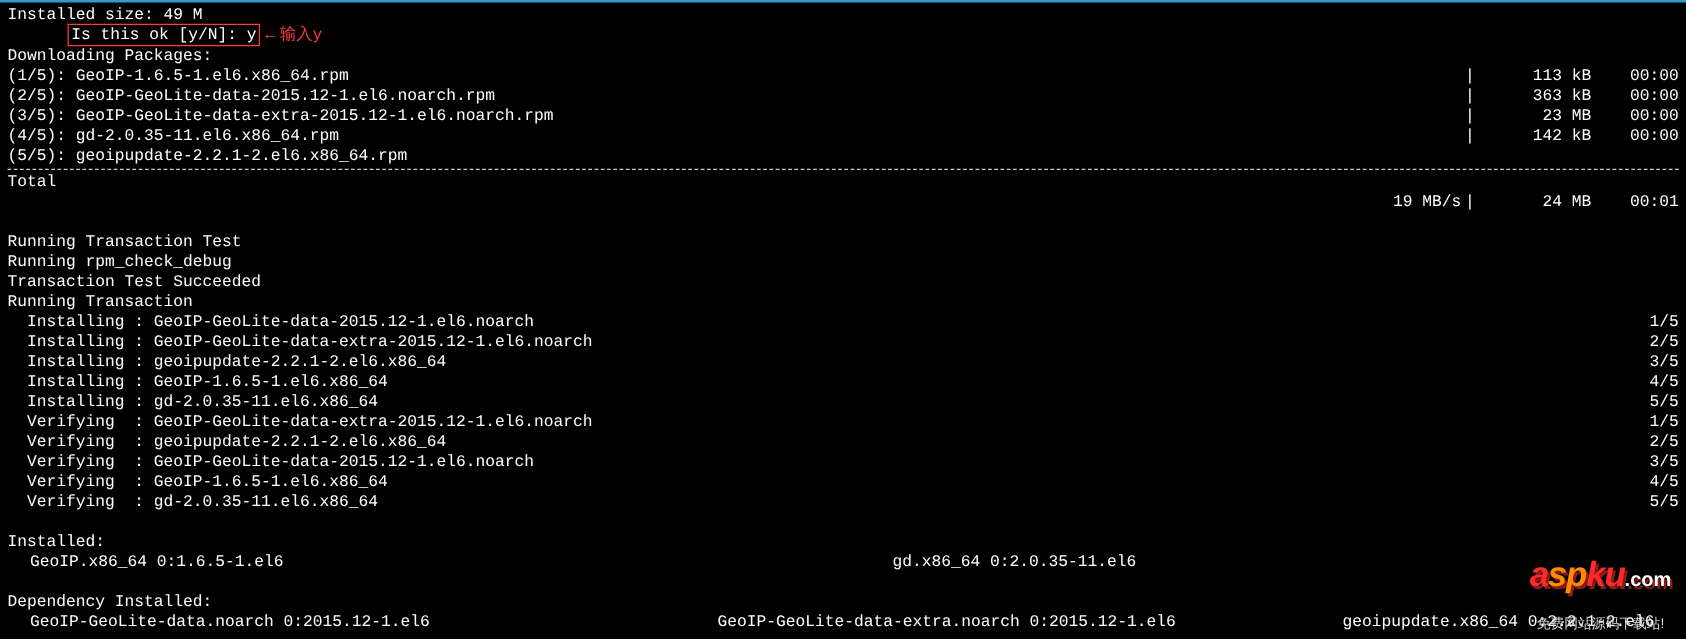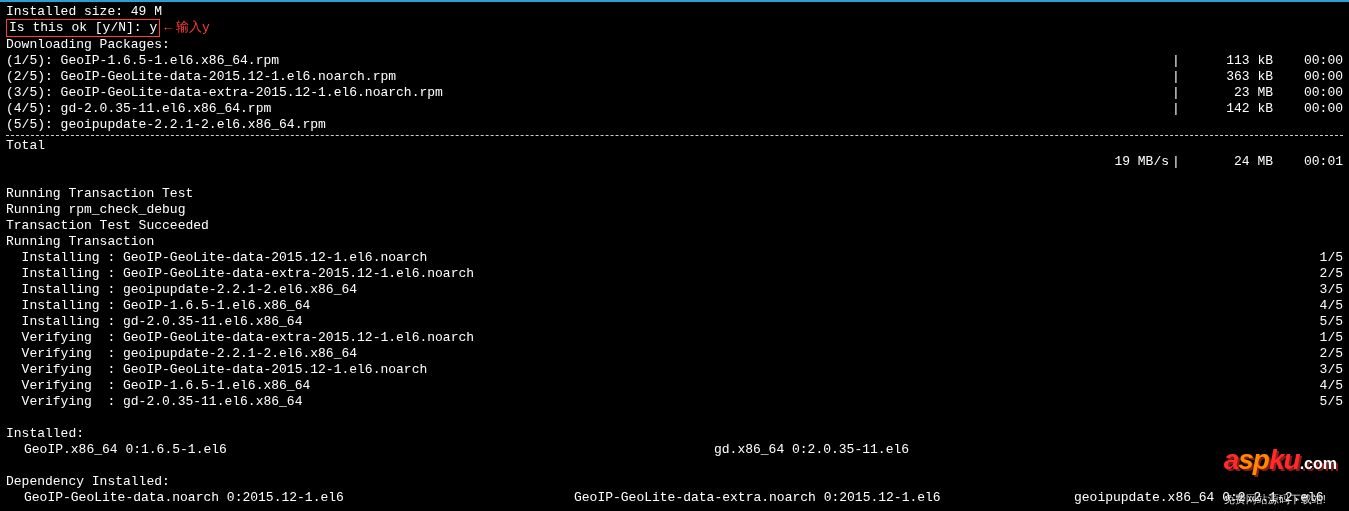--- a/index.html
+++ b/index.html
@@ -27,35 +27,36 @@
     display: flex;
   }
   .left { flex: 0 0 auto; }
   .fill { flex: 1 1 auto; }
   .right { flex: 0 0 auto; text-align: right; }
   .boxed {
     border: 1px solid #ff3b3b;
     display: inline-block;
     padding: 0 2px;
     margin-top:-1px;
+    margin-left:48px;
   }
   .arrow-ann {
     color: #ff3b3b;
     padding-left: 4px;
   }
   .dashrule {
     border: 0;
     border-top: 1px dashed #ccc;
     margin: 2px 0;
   }
   .logo {
     position:absolute;
     right:12px;
     bottom:6px;
-    text-align:left;
+    text-align:center;
     font-family: Arial, sans-serif;
     line-height:1;
     letter-spacing:-1px;
   }
   .logo .big {
     font-weight:900;
     font-size:28px;
     font-style:italic;
     color:#fff;
     text-shadow:2px 2px 0 #8a1b1b;

